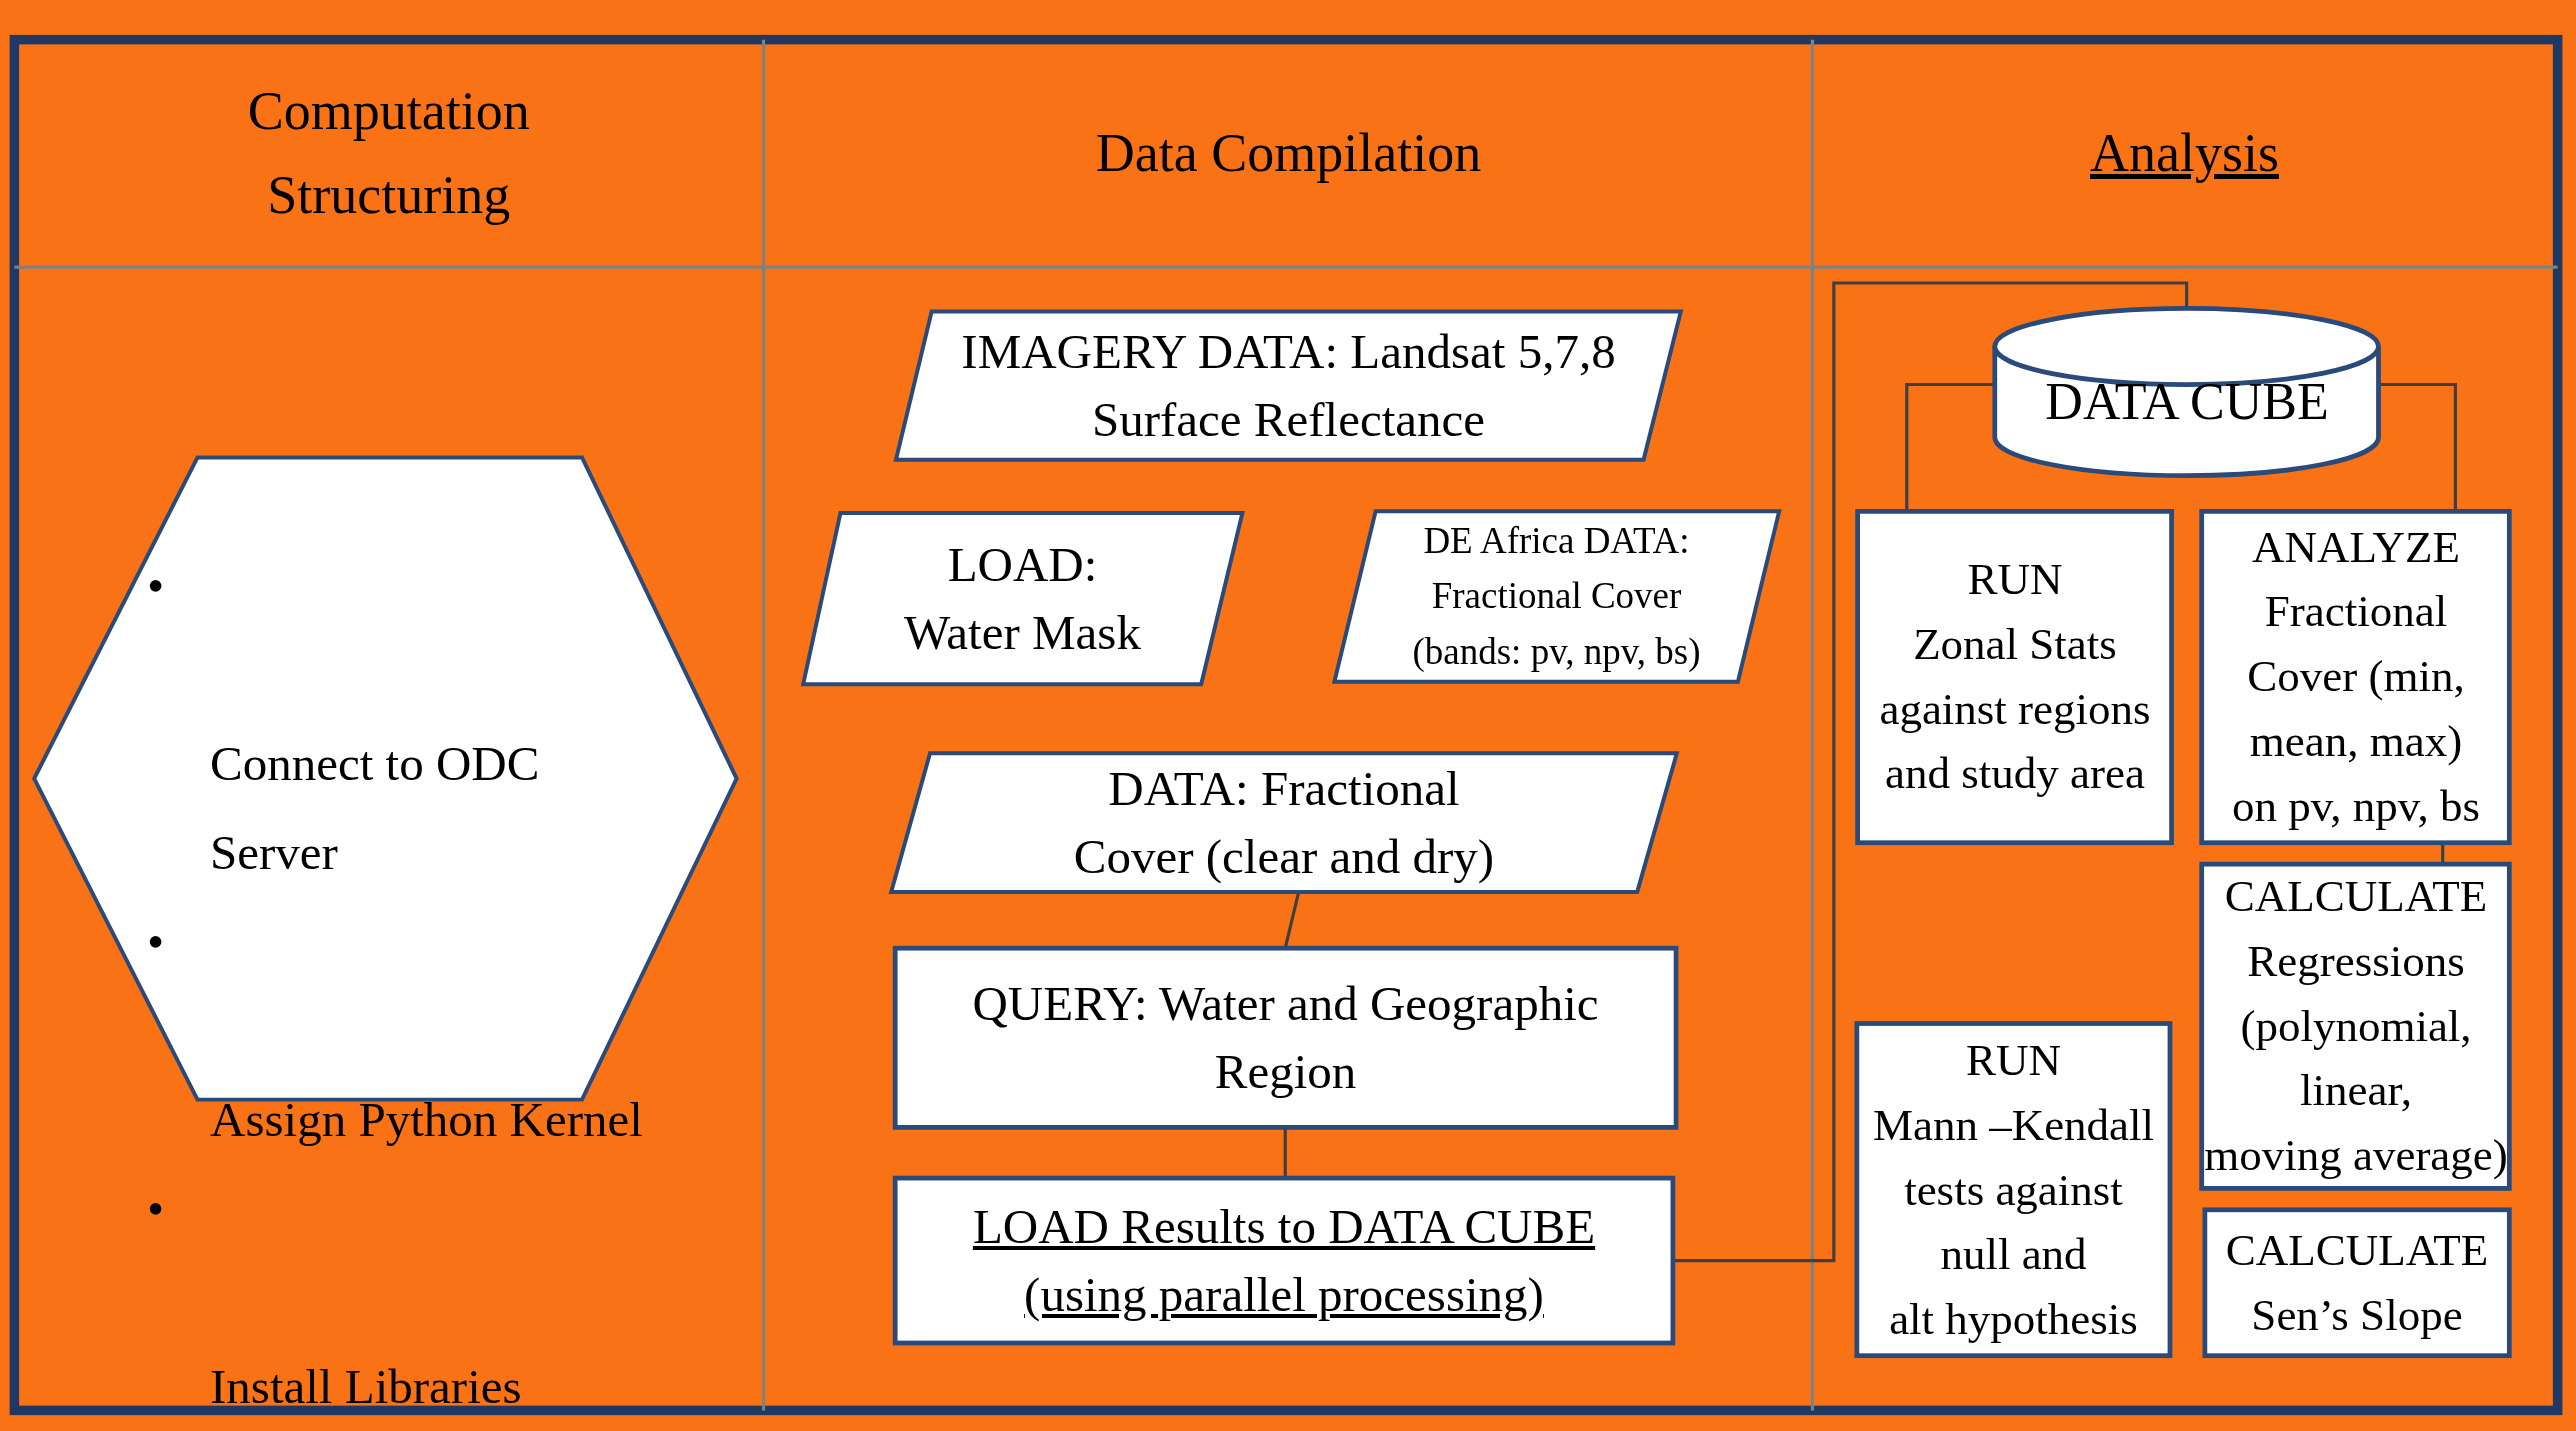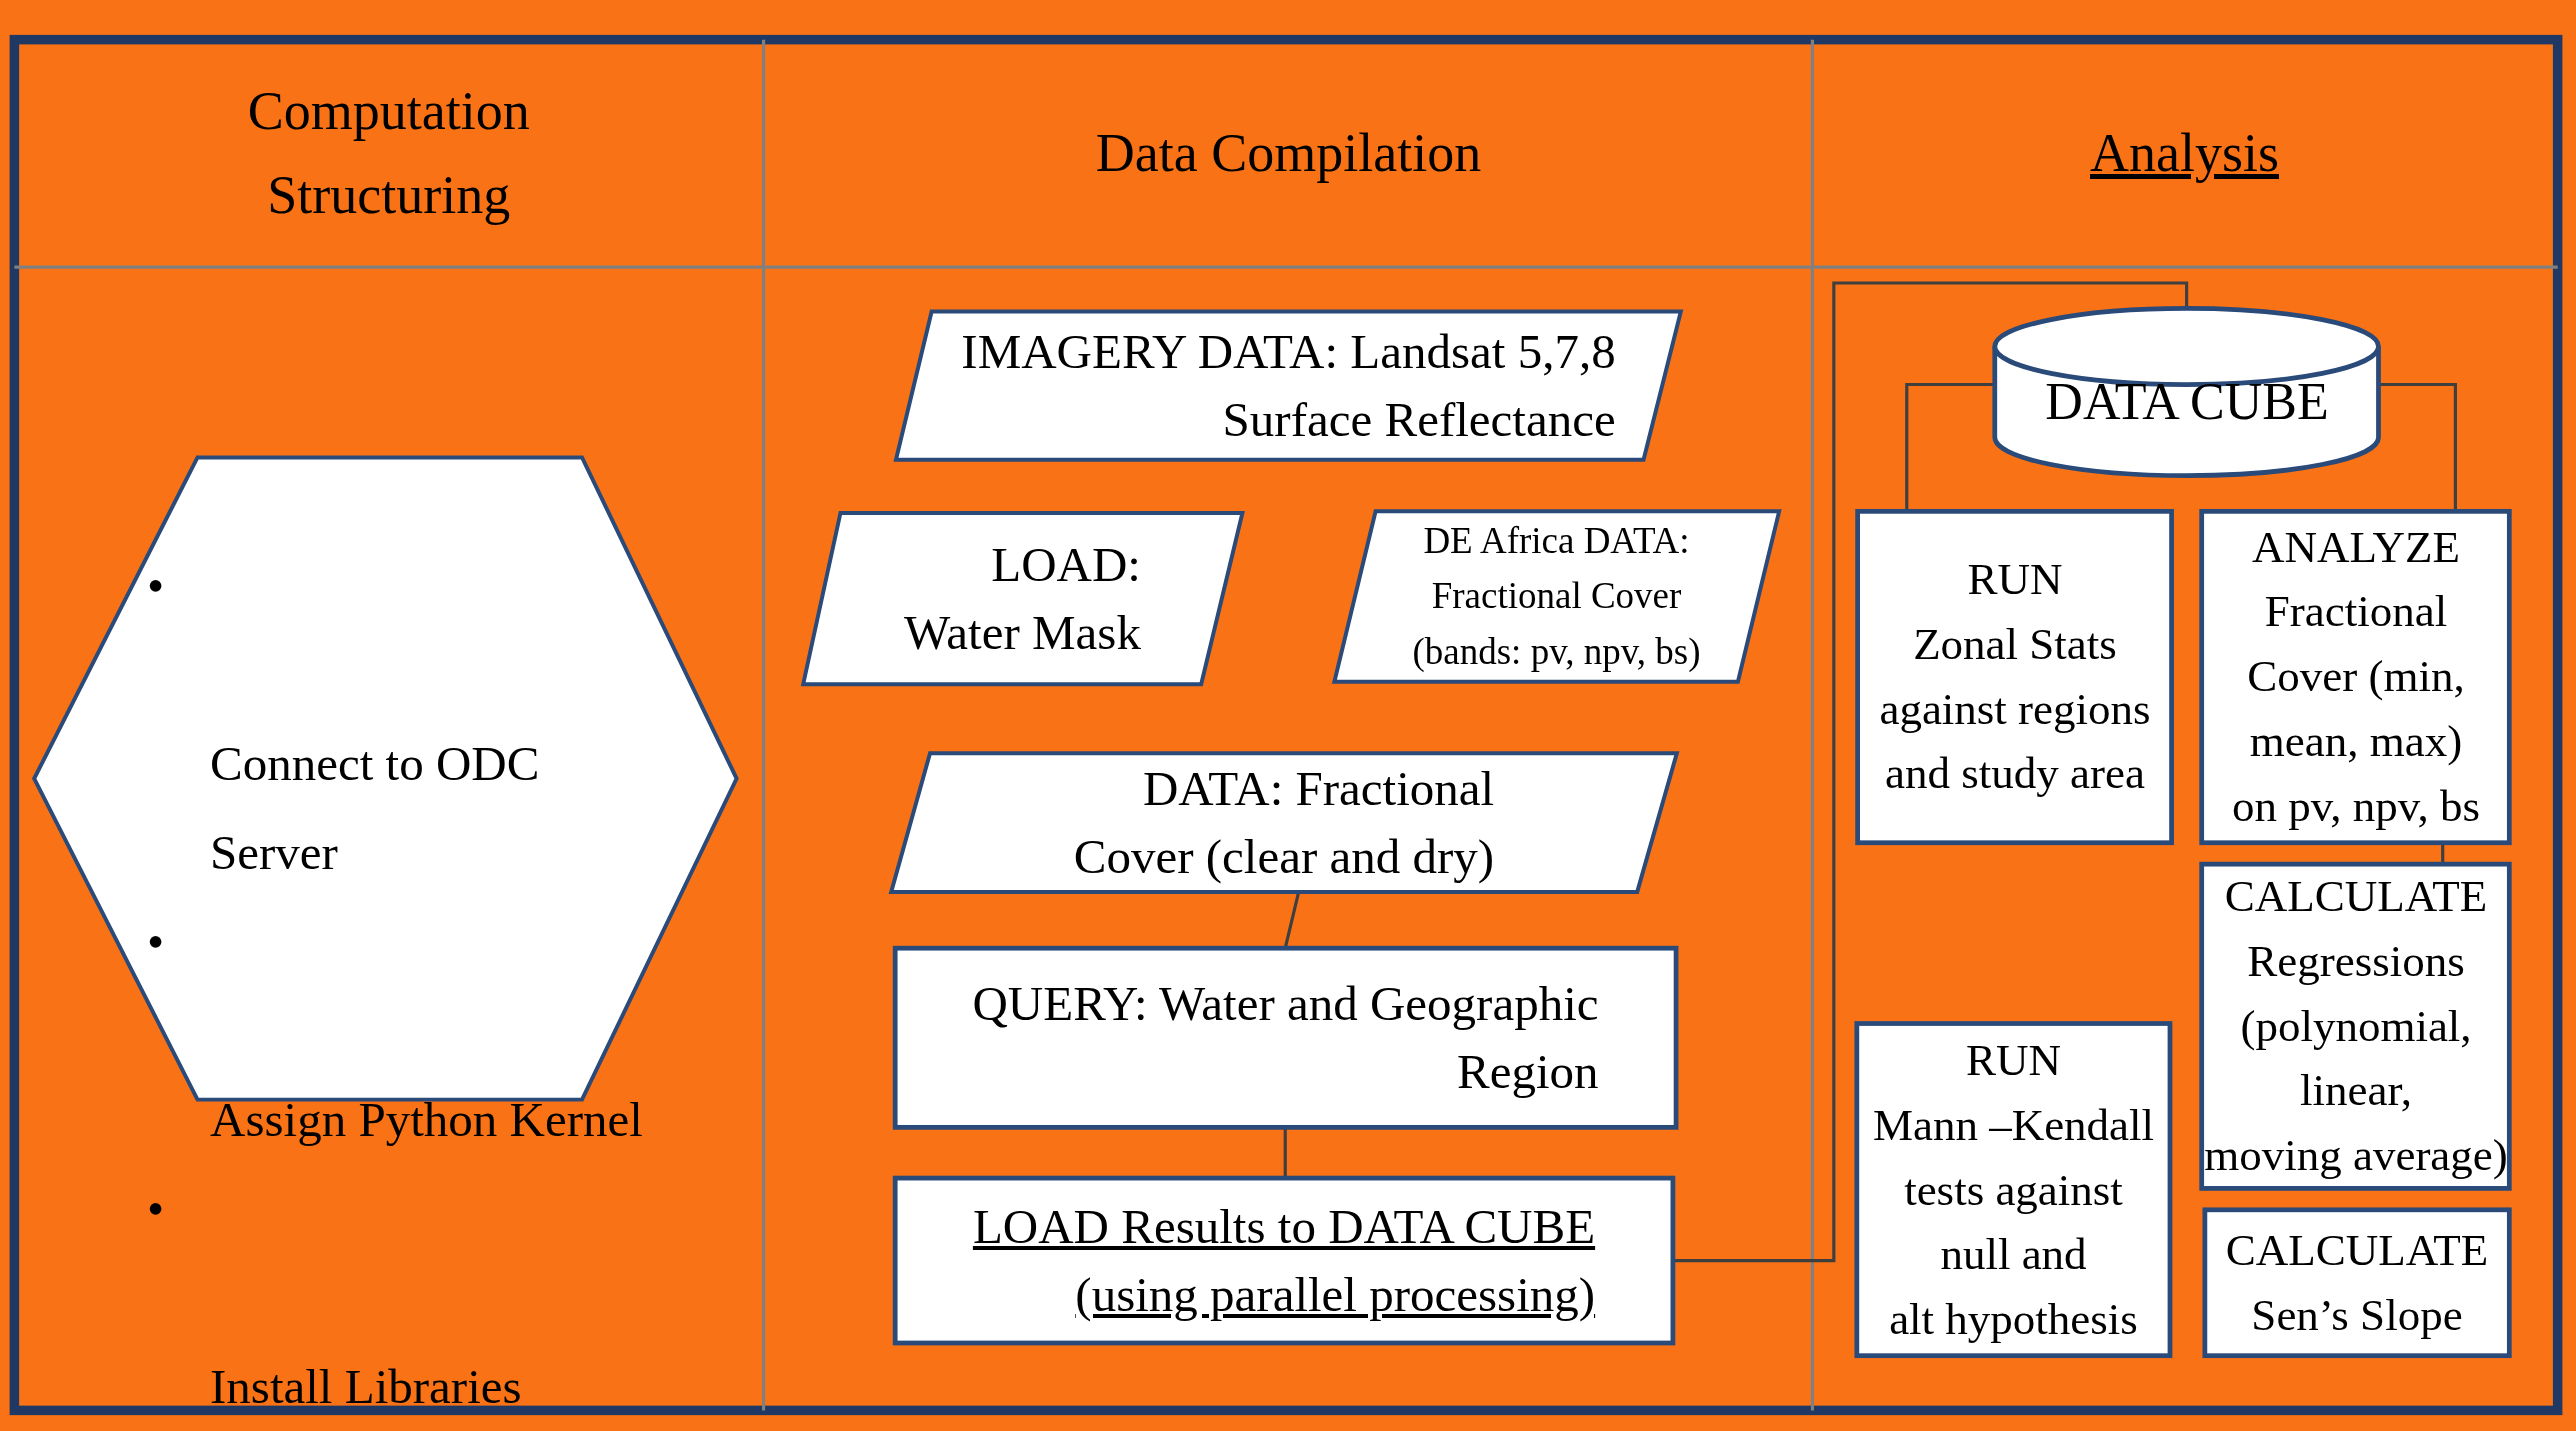--- a/index.html
+++ b/index.html
@@ -13,21 +13,21 @@
   }
   .canvas svg{position:absolute;left:0;top:0;}
   .txt{
     position:absolute;
     display:flex;align-items:center;justify-content:center;
     text-align:center;
     white-space:pre-line;
     color:#000;
   }
   .hdr{font-size:54px;line-height:1.55;}
-  .box-txt{font-size:49px;line-height:1.38;text-align:right;}
+  .box-txt{font-size:49px;line-height:1.38;}
   .small-txt{font-size:37px;line-height:1.5;}
   .right-txt{font-size:45px;line-height:1.44;}
   .cube-txt{font-size:52px;line-height:1.2;}
   .bullets{
     position:absolute;left:147px;top:541px;width:507px;
     list-style:none;margin:0;padding:0;
     font-size:49px;line-height:89px;
   }
   .bullets li{position:relative;padding-left:63px;white-space:pre-line;}
   .bullets .dot{position:absolute;left:0;top:0;}

